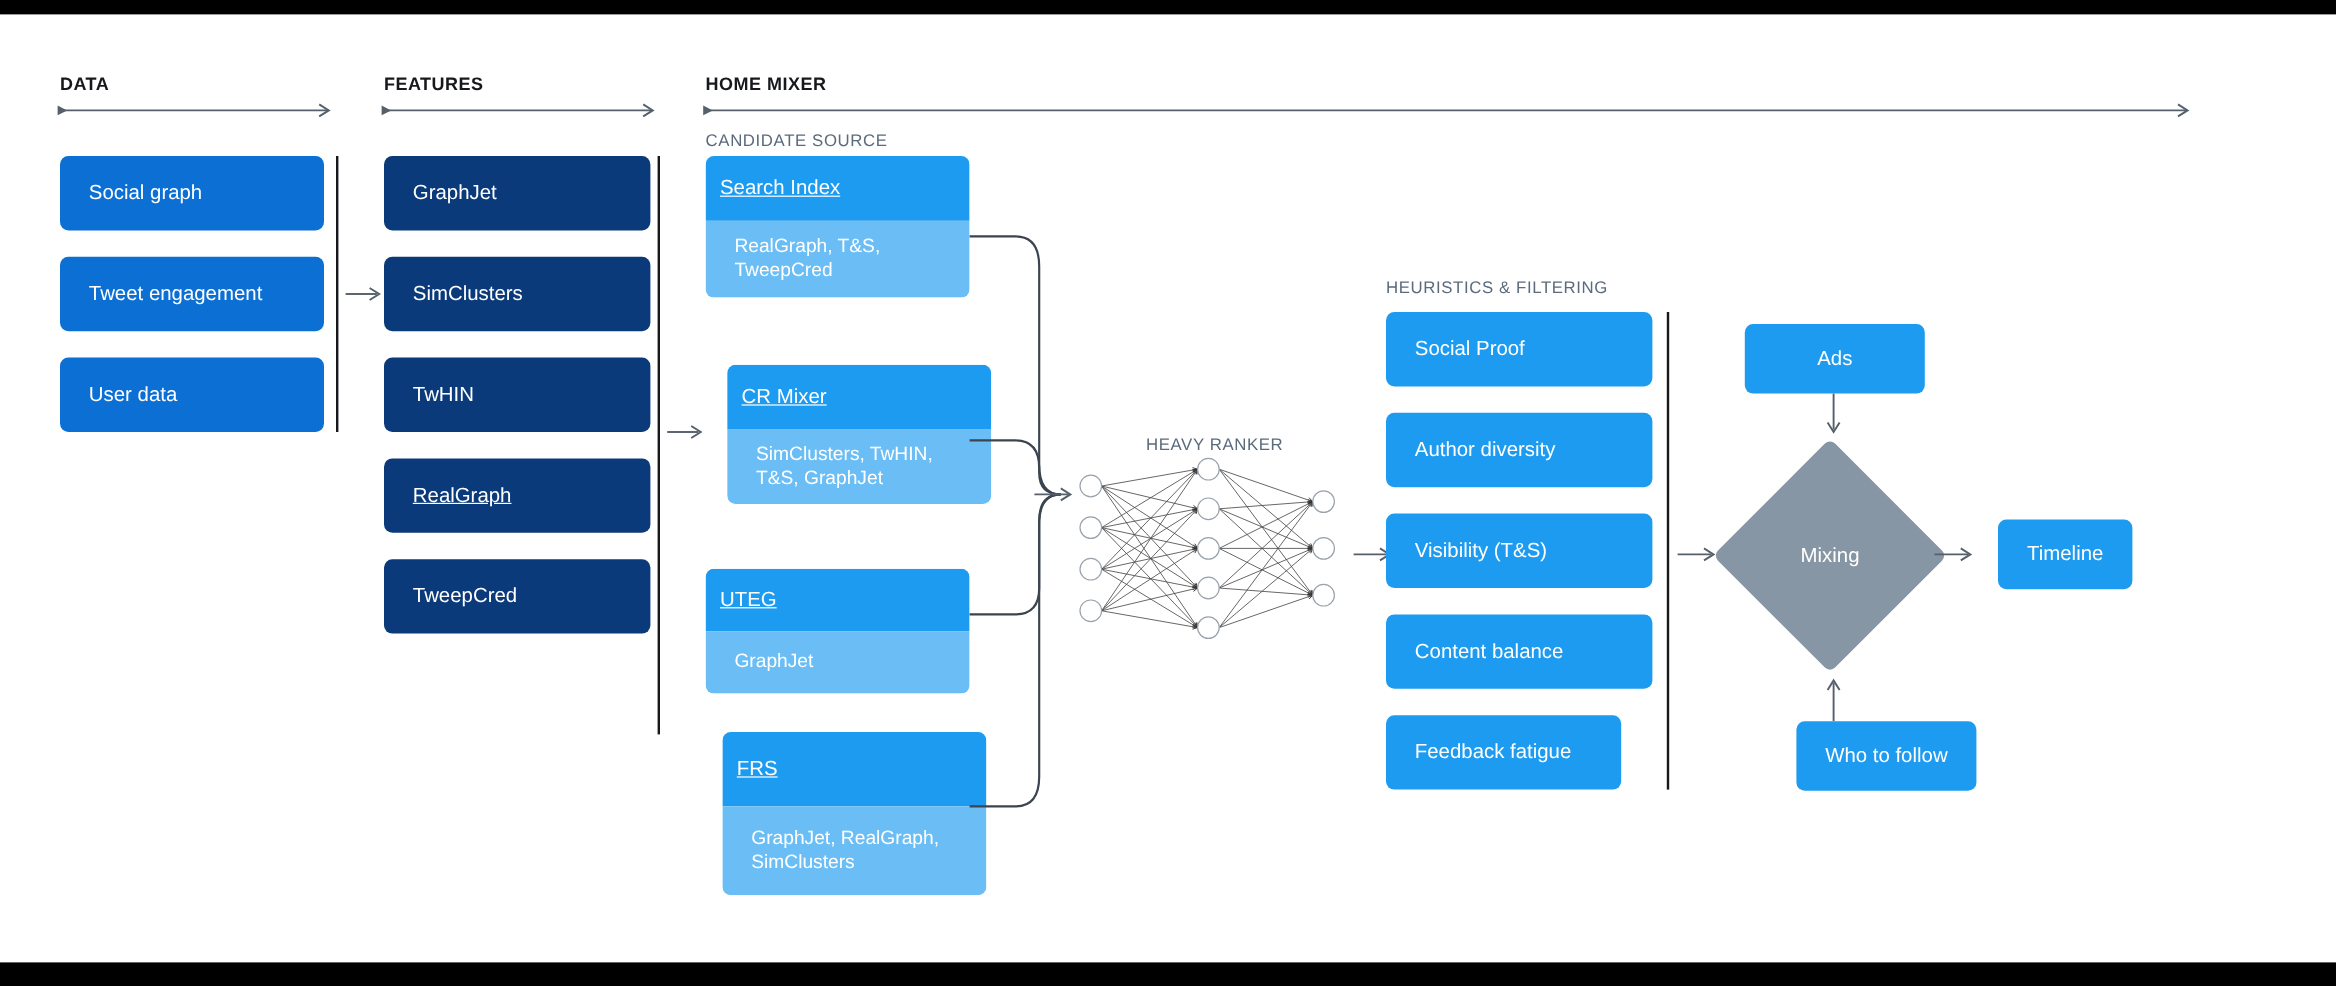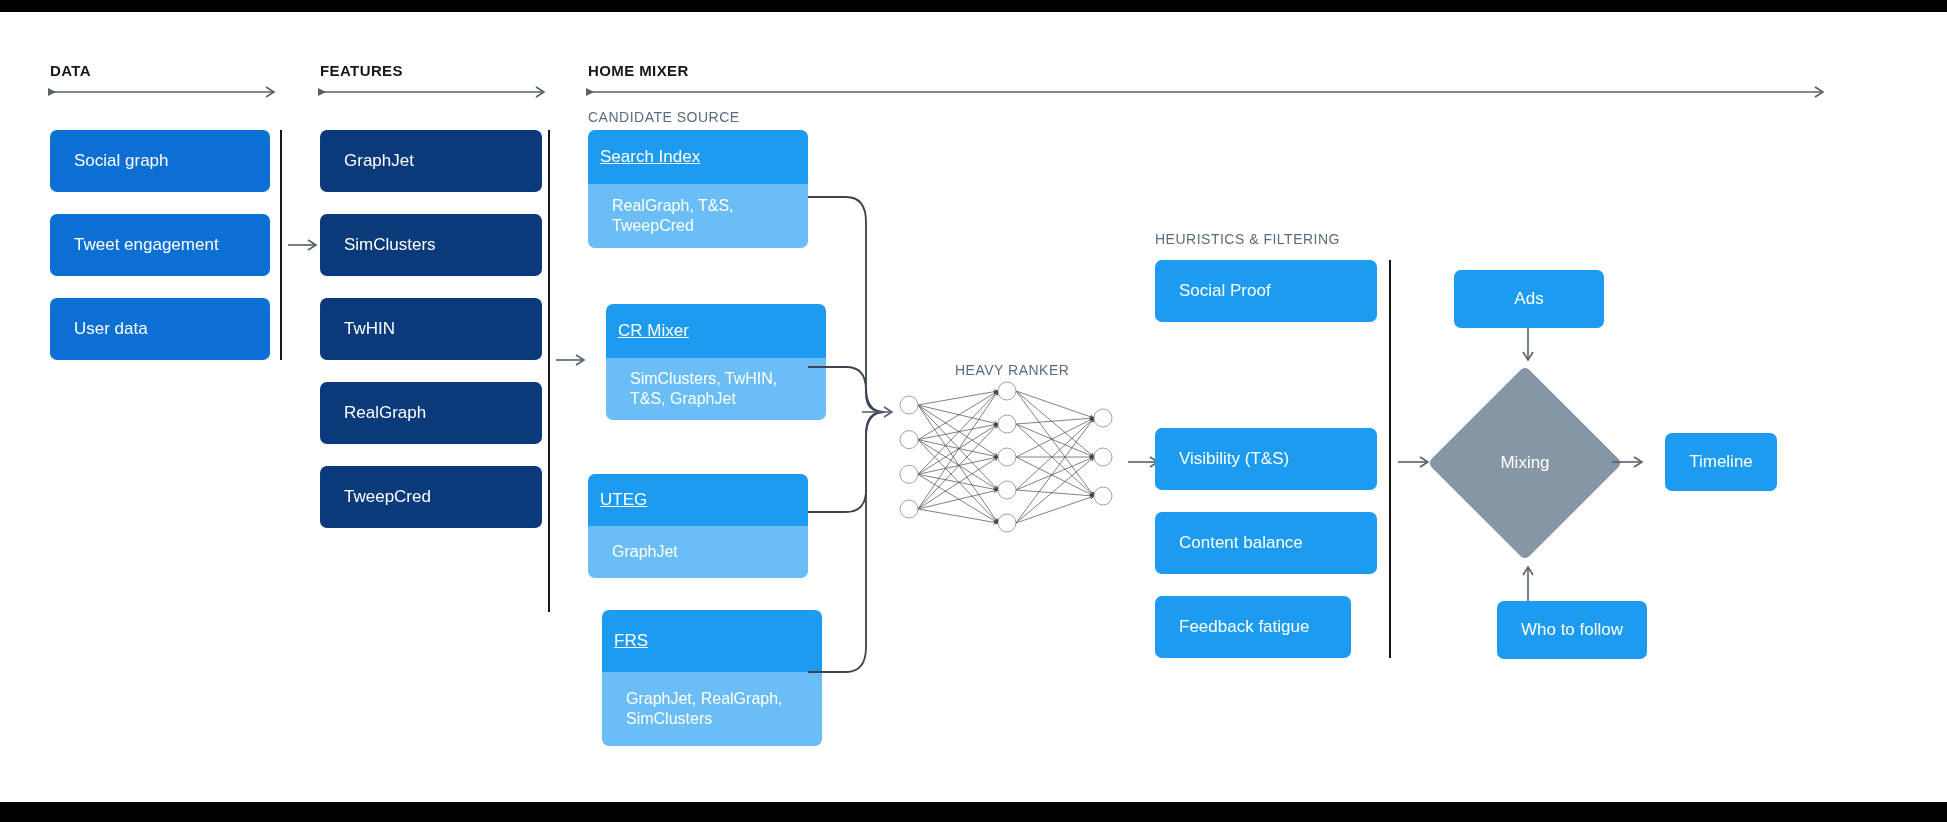--- a/index.html
+++ b/index.html
@@ -179,21 +179,21 @@
 
     <div class="box feature" style="left:320px; top:118px; width:222px; height:62px;">
       <span>GraphJet</span>
     </div>
     <div class="box feature" style="left:320px; top:202px; width:222px; height:62px;">
       <span>SimClusters</span>
     </div>
     <div class="box feature" style="left:320px; top:286px; width:222px; height:62px;">
       <span>TwHIN</span>
     </div>
-    <div class="box feature" style="left:320px; top:370px; width:222px; height:62px;">
+    <div class="box feature" style="left:320px; top:370px; width:222px; height:62px;text-decoration:underline;">
       <span>RealGraph</span>
     </div>
     <div class="box feature" style="left:320px; top:454px; width:222px; height:62px;">
       <span>TweepCred</span>
     </div>
 
     <div class="vdiv" style="left:548px; top:118px; height:482px;"></div>
     <svg style="left:556px; top:341px;" width="34" height="14">
       <line x1="0" y1="7" x2="26" y2="7" stroke="#55606b" stroke-width="1.6"></line>
       <polyline points="20,2 28,7 20,12" fill="none" stroke="#55606b" stroke-width="1.6"></polyline>
@@ -316,20 +316,23 @@
       </svg>
 
     <svg style="left:1128px; top:443px;" width="36" height="14">
       <line x1="0" y1="7" x2="28" y2="7" stroke="#55606b" stroke-width="1.6"></line>
       <polyline points="22,2 30,7 22,12" fill="none" stroke="#55606b" stroke-width="1.6"></polyline>
     </svg>
 
     <div class="box heur" style="left:1155px; top:248px; width:222px; height:62px;">
       <span>Social Proof</span>
     </div>
+    <div class="box heur" style="left:1155px; top:332px; width:222px; height:62px;">
+      <span>Author diversity</span>
+    </div>
     <div class="box heur" style="left:1155px; top:416px; width:222px; height:62px;">
       <span>Visibility (T&amp;S)</span>
     </div>
     <div class="box heur" style="left:1155px; top:500px; width:222px; height:62px;">
       <span>Content balance</span>
     </div>
     <div class="box heur" style="left:1155px; top:584px; width:196px; height:62px;">
       <span>Feedback fatigue</span>
     </div>
 

